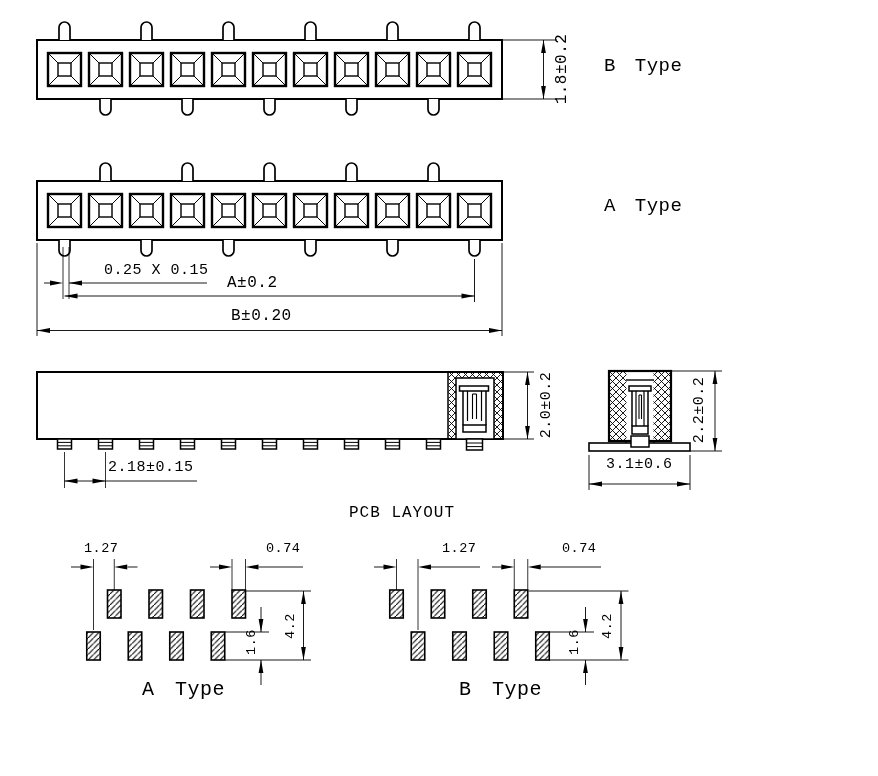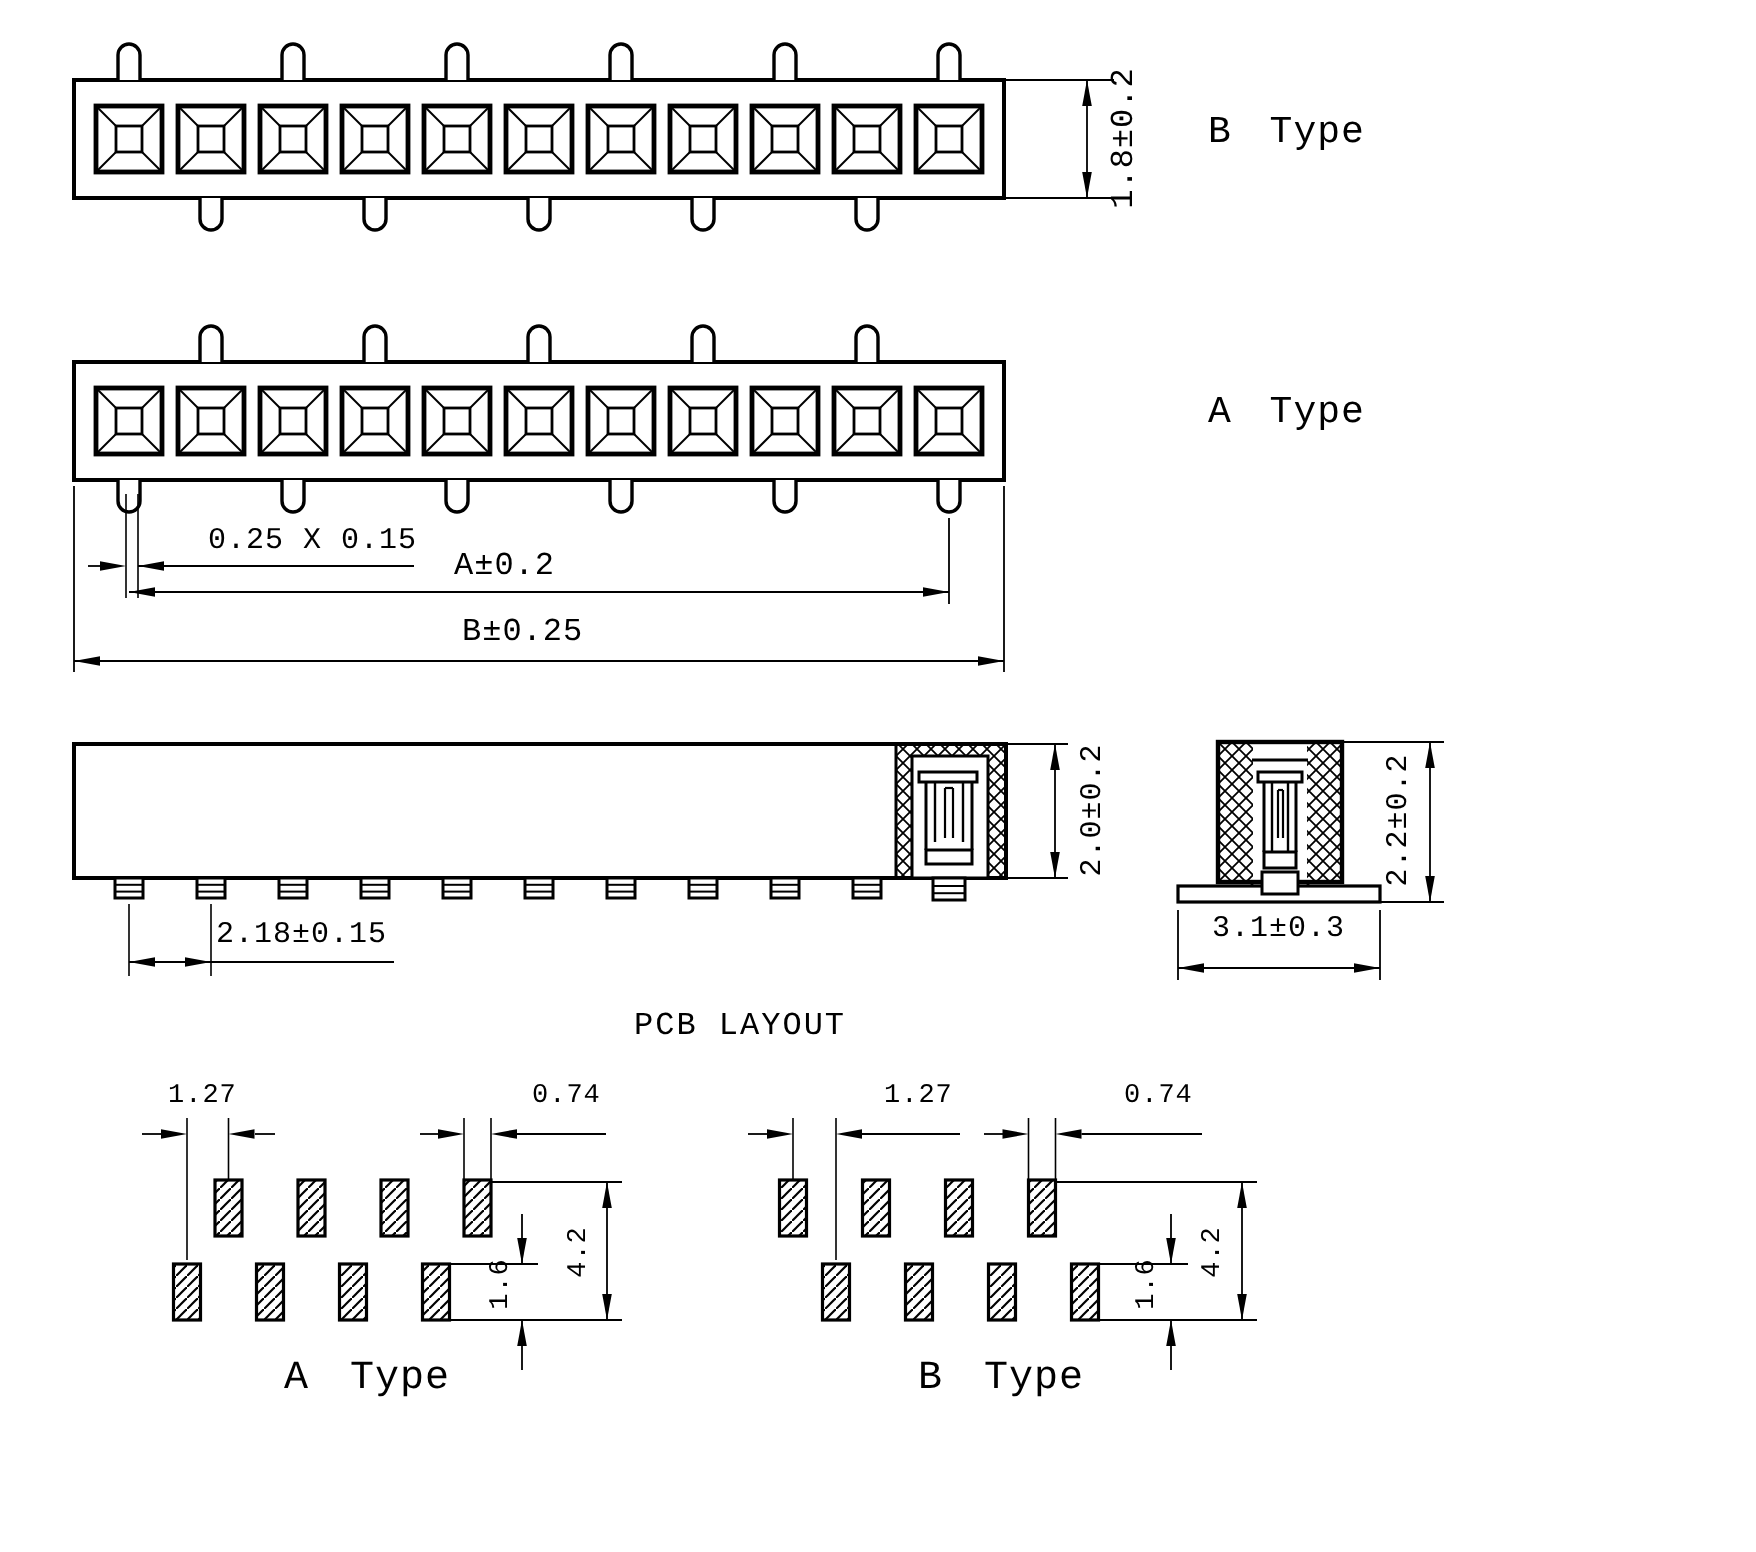--- a/index.html
+++ b/index.html
@@ -5,21 +5,21 @@
   html,body{margin:0;padding:0;background:#fff;}
   #canvas{position:relative;width:878px;height:776px;background:#fff;overflow:hidden;
           font-family:"Liberation Mono","DejaVu Sans Mono",monospace;color:#000;}
   #art{position:absolute;left:0;top:0;}
   .t{position:absolute;white-space:pre;letter-spacing:.5px;line-height:1.1;}
   .d16{font-size:16px;}
   .d15{font-size:15px;}
   .d14{font-size:13.5px;}
   .lab{font-size:19px;word-spacing:7px;}
   .lab2{font-size:20px;word-spacing:8px;}
-  .ttl{font-size:16px;letter-spacing:1px;}
+  .ttl{font-size:16px;letter-spacing:1px;margin-left:32px;}
   .rot{transform:translate(-50%,-50%) rotate(-90deg);transform-origin:center;}
 </style>
 </head>
 <body>
 
 <div id="canvas">
 
   <svg id="art" width="878" height="776">
     <defs>
       <pattern id="xh" width="7" height="7" patternUnits="userSpaceOnUse">
@@ -360,25 +360,25 @@
         <line x1="585.5" y1="660" x2="585.5" y2="685" stroke="#000000" stroke-width="0.9"></line>
         <polygon points="0,0 13,2.4 13,-2.4" fill="#000000" transform="translate(585.5,660) rotate(90)"></polygon>
       </g>
   </svg>
 
   <div class="t d16 rot" style="left:563px;top:69px">1.8±0.2</div>
   <div class="t lab" style="left:604px;top:56px">B Type</div>
   <div class="t lab" style="left:604px;top:196px">A Type</div>
   <div class="t d15" style="left:104px;top:263px">0.25 X 0.15</div>
   <div class="t d16" style="left:227px;top:275px">A±0.2</div>
-  <div class="t d16" style="left:231px;top:308px">B±0.25</div>
+  <div class="t d16" style="left:231px;top:308px">B±0.20</div>
   <div class="t d15" style="left:108px;top:460px">2.18±0.15</div>
   <div class="t d15 rot" style="left:547px;top:405px">2.0±0.2</div>
   <div class="t d15 rot" style="left:700px;top:410px">2.2±0.2</div>
-  <div class="t d15" style="left:606px;top:457px">3.1±0.3</div>
+  <div class="t d15" style="left:606px;top:457px">3.1±0.6</div>
   <div class="t ttl" style="left:317px;top:505px">PCB LAYOUT</div>
   <div class="t d14" style="left:84px;top:542px">1.27</div>
   <div class="t d14" style="left:266px;top:542px">0.74</div>
   <div class="t d14 rot" style="left:291px;top:626px">4.2</div>
   <div class="t d14 rot" style="left:252px;top:642px">1.6</div>
   <div class="t d14" style="left:442px;top:542px">1.27</div>
   <div class="t d14" style="left:562px;top:542px">0.74</div>
   <div class="t d14 rot" style="left:608px;top:626px">4.2</div>
   <div class="t d14 rot" style="left:575px;top:642px">1.6</div>
   <div class="t lab2" style="left:142px;top:679px">A Type</div>

